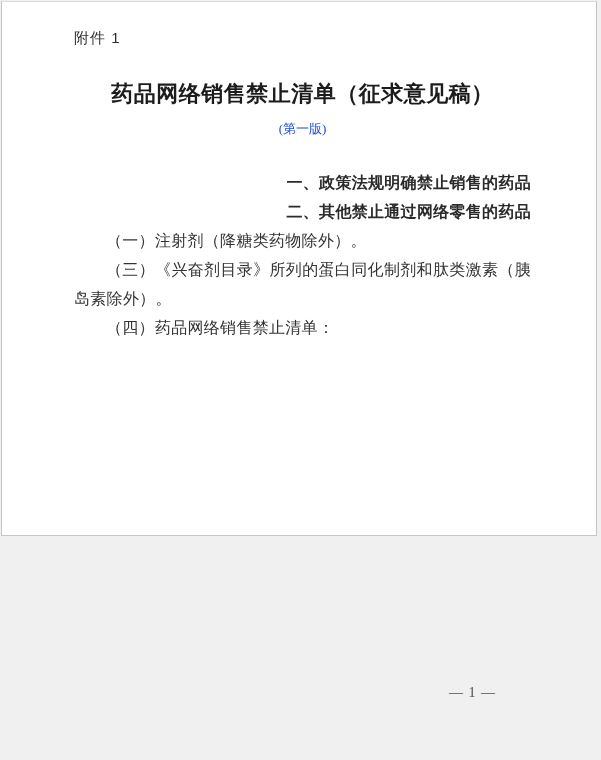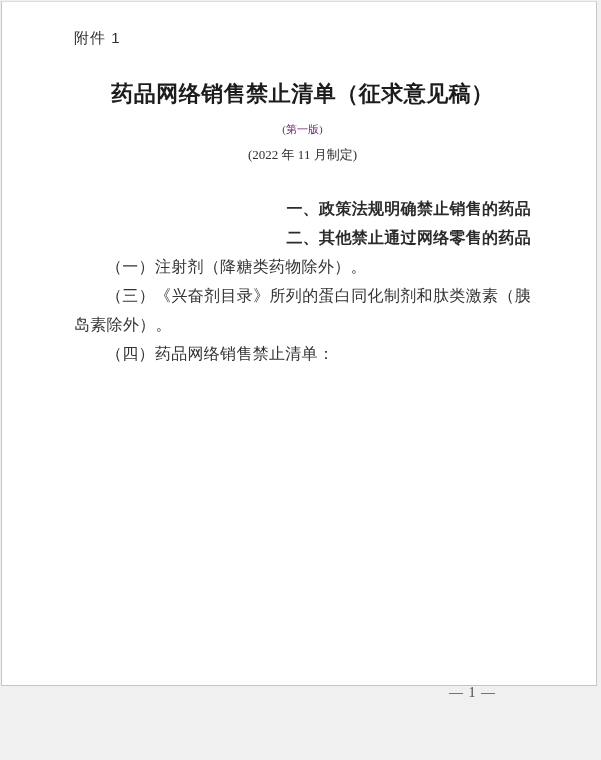--- a/index.html
+++ b/index.html
@@ -5,21 +5,21 @@
   * { margin: 0; padding: 0; box-sizing: border-box; }
   html, body {
     width: 601px; height: 760px;
     background: #f0f0f0;
     font-family: "Liberation Sans", sans-serif;
     overflow: hidden;
   }
   .page {
     position: absolute;
     left: 1px; top: 1px;
-    width: 596px; height: 685px;
+    width: 596px; height: 535px;
     background: #ffffff;
     border: 1px solid #c6c6c6;
     border-top-color: #dcdcdc;
   }
   .content {
     position: relative;
     height: 100%;
     padding: 26px 65px 0 72px;
   }
   .attachment-label {
@@ -33,23 +33,23 @@
     text-align: center;
     font-size: 22px;
     line-height: 32px;
     font-weight: 700;
     color: #1c1c1c;
     letter-spacing: 0.5px;
   }
   .edition-line {
     margin-top: 10px;
     text-align: center;
-    font-size: 11px;
+    font-size: 13px;
     line-height: 18px;
-    color: #701a75;
+    color: #1d4ed8;
     font-family: "Liberation Serif", serif;
   }
   .date-line {
     margin-top: 8px;
     text-align: center;
     font-size: 13px;
     line-height: 18px;
     color: #2f2f2f;
     font-family: "Liberation Serif", serif;
   }
@@ -92,21 +92,20 @@
 
 <div class="page">
   <div class="content">
 
     <div class="attachment-label">附件 1</div>
 
     <div class="doc-title">药品网络销售禁止清单（征求意见稿）</div>
 
     <div class="edition-line">(第一版)</div>
 
-    <div class="date-line">(2022 年 11 月制定)</div>
 
     <div class="body-text">
       <p class="para heading">一、政策法规明确禁止销售的药品</p>
       <p class="para heading">二、其他禁止通过网络零售的药品</p>
       <p class="para">（一）注射剂（降糖类药物除外）。</p>
       <p class="para">（三）《兴奋剂目录》所列的蛋白同化制剂和肽类激素（胰岛素除外）。</p>
       <p class="para">（四）药品网络销售禁止清单：</p>
     </div>
 
     <div class="page-number">— 1 —</div>

